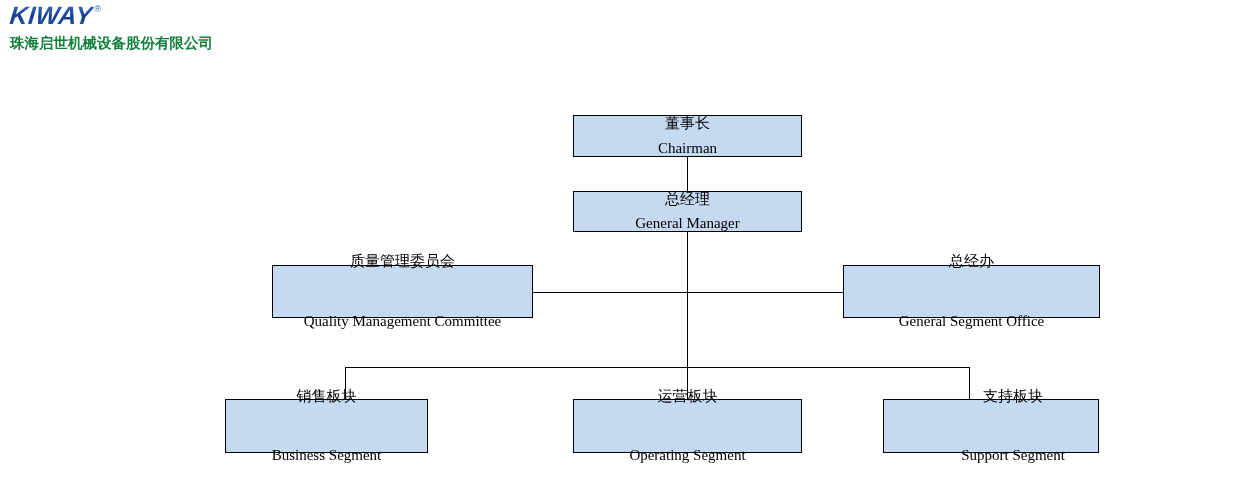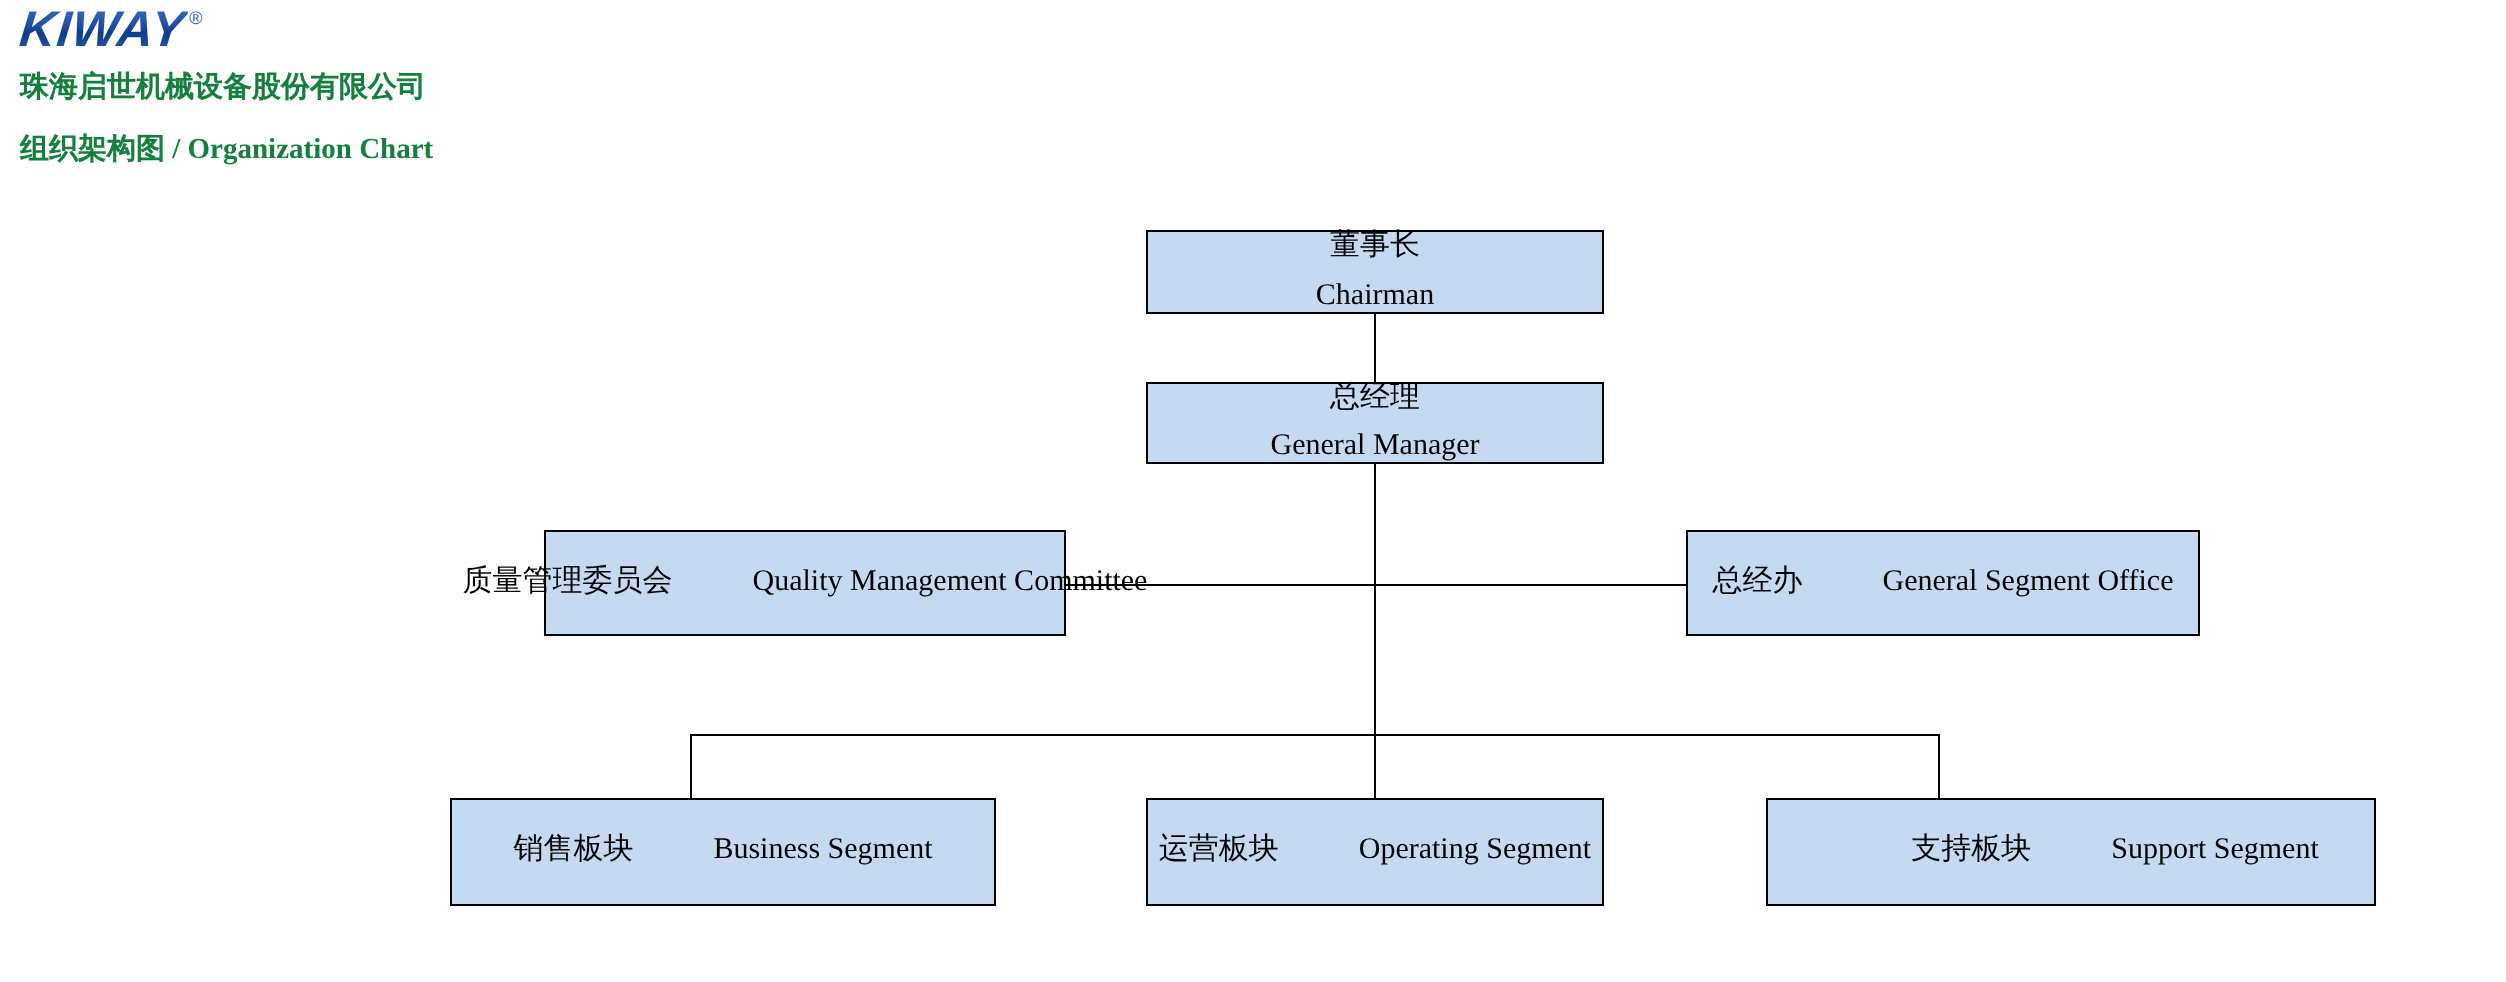--- a/index.html
+++ b/index.html
@@ -77,21 +77,21 @@
     width: 1253px;
     height: 491px;
   }
 
   .node {
     position: absolute;
     background: #c5d9f1;
     border: 1.6px solid #000000;
     box-sizing: border-box;
     display: flex;
-    flex-direction: row;
+    flex-direction: column;
     align-items: center;
     justify-content: center;
     text-align: center;
     line-height: 1.28;
     gap: 40px;
   }
   .node .cn {
     font-size: 15px;
     white-space: nowrap;
   }
@@ -119,21 +119,20 @@
 
   <div id="header">
 
     <div id="logo-wrap">
       <span id="logo-text">KIWAY</span>
       <span id="logo-tm">®</span>
     </div>
 
     <div class="header-line" id="company-name">珠海启世机械设备股份有限公司</div>
 
-    <div class="header-line" id="chart-title">组织架构图 / Organization Chart</div>
   </div>
 
   <div id="chart">
 
     <div class="conn v" style="left:686.5px; top:157px; height:34px;"></div>
 
     <div class="conn v" style="left:686.5px; top:232px; height:135px;"></div>
 
     <div class="conn h" style="left:533px; top:291.5px; width:154px;"></div>
     <div class="conn h" style="left:686.5px; top:291.5px; width:157px;"></div>
@@ -157,29 +156,29 @@
     <div class="node" style="left:272px; top:265px; width:261px; height:53px;">
       <span class="cn">质量管理委员会</span>
       <span class="en">Quality Management Committee</span>
     </div>
 
     <div class="node" style="left:843px; top:265px; width:257px; height:53px;">
       <span class="cn">总经办</span>
       <span class="en">General Segment Office</span>
     </div>
 
-    <div class="node" style="left:225px; top:399px; width:273px; height:54px;">
+    <div class="node" style="left:225px; top:399px; width:203px; height:54px;">
       <span class="cn">销售板块</span>
       <span class="en">Business Segment</span>
     </div>
 
     <div class="node" style="left:573px; top:399px; width:229px; height:54px;">
       <span class="cn">运营板块</span>
       <span class="en">Operating Segment</span>
     </div>
 
-    <div class="node" style="left:883px; top:399px; width:305px; height:54px;padding-left:44px;">
+    <div class="node" style="left:883px; top:399px; width:216px; height:54px;padding-left:44px;">
       <span class="cn">支持板块</span>
       <span class="en">Support Segment</span>
     </div>
 
   </div>
 </div>
 
 </body></html>

